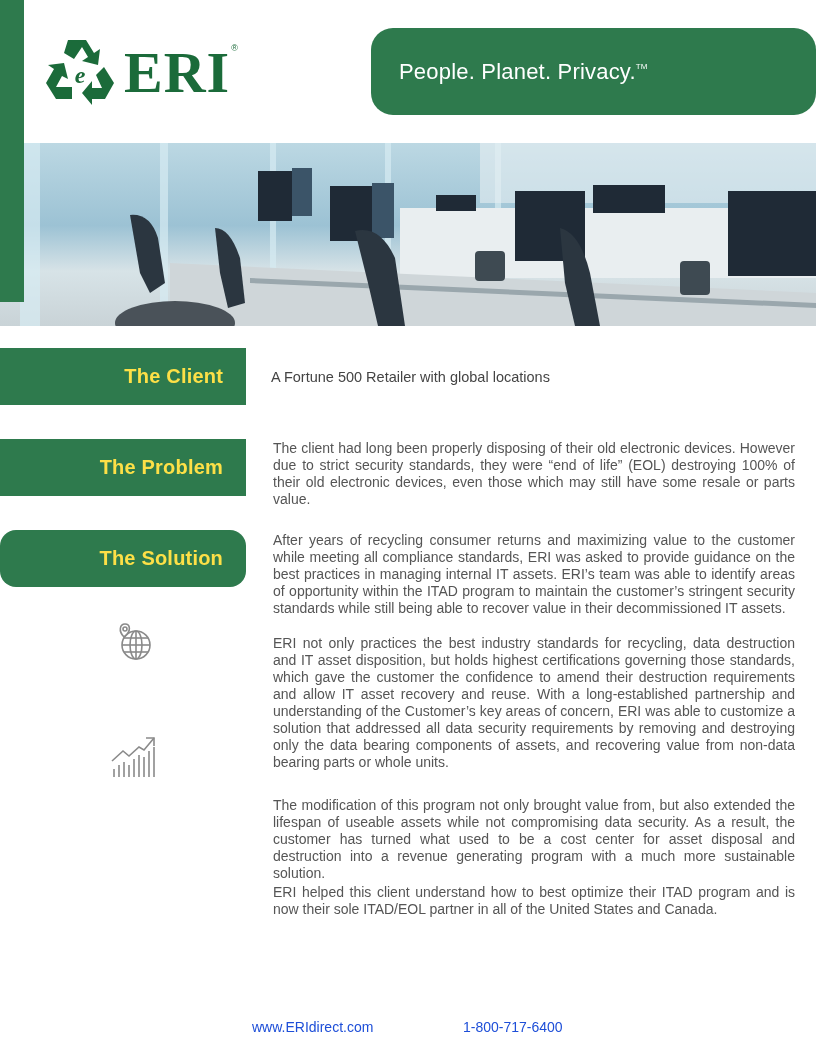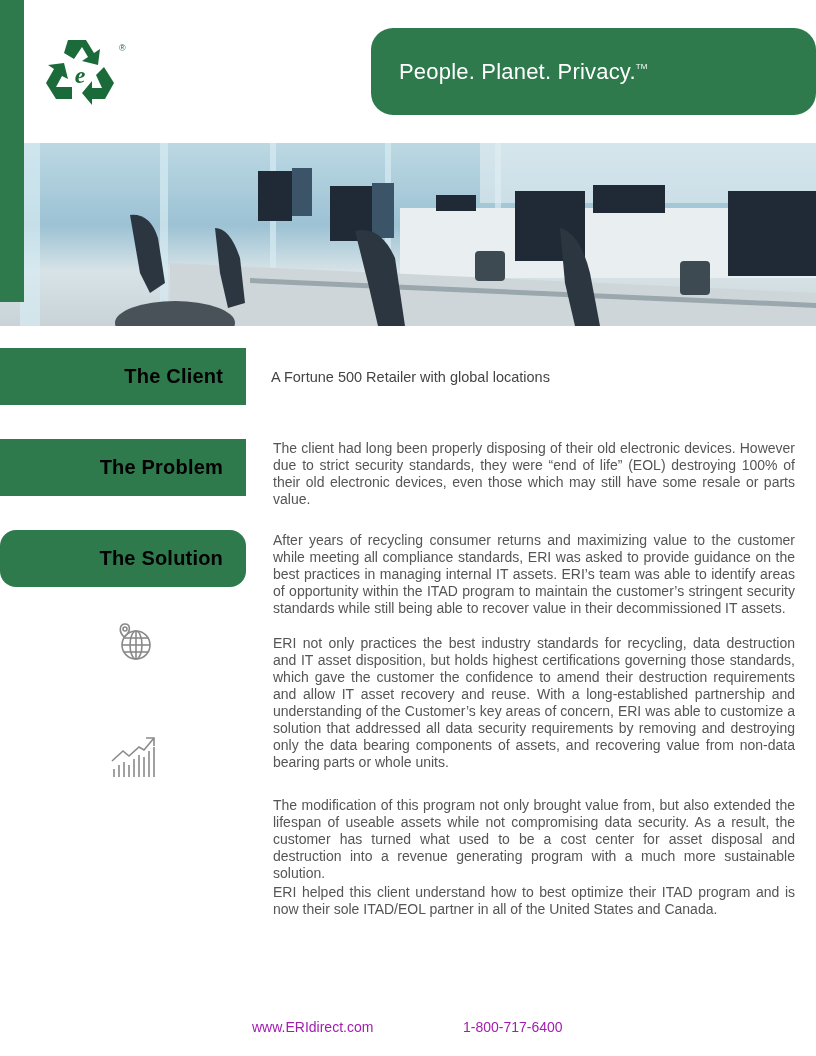--- a/index.html
+++ b/index.html
@@ -12,42 +12,43 @@
                font-size:58px; letter-spacing:1px; margin-left:6px; line-height:1; }
   .logo-reg { font-size:9px; color:#1b6b3a; align-self:flex-start; margin-top:6px; margin-left:1px; }
   .tagline-bar { position:absolute; left:371px; top:28px; width:445px; height:87px; background:#2e7a4d;
                  display:flex; align-items:center;border-radius:22px; }
   .tagline { color:#fff; font-size:22px; font-weight:300; margin-left:28px; letter-spacing:0.2px; }
   .tagline sup { font-size:8px; vertical-align:10px; }
   .hero { position:absolute; left:0; top:143px; width:816px; height:183px; overflow:hidden;
           background:linear-gradient(180deg,#bcd8e3 0%,#9cc2d4 45%,#d7e3e7 70%,#c9d3d7 100%); }
   .label-bar { position:absolute; left:0; width:246px; height:57px; background:#2e7a4d;
                display:flex; align-items:center; justify-content:flex-end; box-sizing:border-box; padding-right:23px; }
-  .label-bar span { color:#000000; font-size:20px; font-weight:bold; letter-spacing:0.2px; }
+  .label-bar span { color:#fde047; font-size:20px; font-weight:bold; letter-spacing:0.2px; }
   .client-line { position:absolute; left:271px; top:369px; font-size:14.5px; font-weight:normal; color:#444; }
   .body-text { position:absolute; left:270px; width:522px; font-size:14px; line-height:17px;
                text-align:justify; color:#555; margin:3px; }
   .stat { position:absolute; left:14px; width:240px; text-align:center; font-size:14px; line-height:17px; color:#555; }
   .stat-icon { display:block; margin:0 auto 6px; }
-  .footer-link { position:absolute; top:1019px; font-size:14px; color:#a21caf; }
+  .footer-link { position:absolute; top:1019px; font-size:14px; color:#1d4ed8; }
 </style>
 </head>
 <body>
 
 <div class="left-strip"></div>
 
 <div class="logo">
   <svg width="76" height="72" viewBox="0 0 76 72">
     <g fill="#1b6b3a">
       <path d="M26 3 L44 3 L52 16 L58 12 L56 28 L40 24 L46 20 L40 10 L32 22 L22 16 Z"></path>
       <path d="M62 30 L72 46 L63 62 L50 62 L50 68 L40 56 L50 44 L50 51 L60 51 L54 38 Z"></path>
       <path d="M14 62 L4 46 L12 32 L6 28 L22 26 L26 42 L20 39 L14 50 L30 50 L30 62 Z"></path>
     </g>
     <text x="38" y="46" text-anchor="middle" font-family="Liberation Serif, serif" font-style="italic" font-weight="bold" font-size="24" fill="#1b6b3a">e</text>
   </svg>
+  <span class="logo-text">ERI</span>
   <span class="logo-reg">®</span>
 </div>
 
 <div class="tagline-bar">
   <span class="tagline"><span>People.  Planet.  Privacy.</span><sup>TM</sup></span>
 </div>
 
 <div class="hero">
   <svg width="816" height="183" viewBox="0 0 816 183">
 

